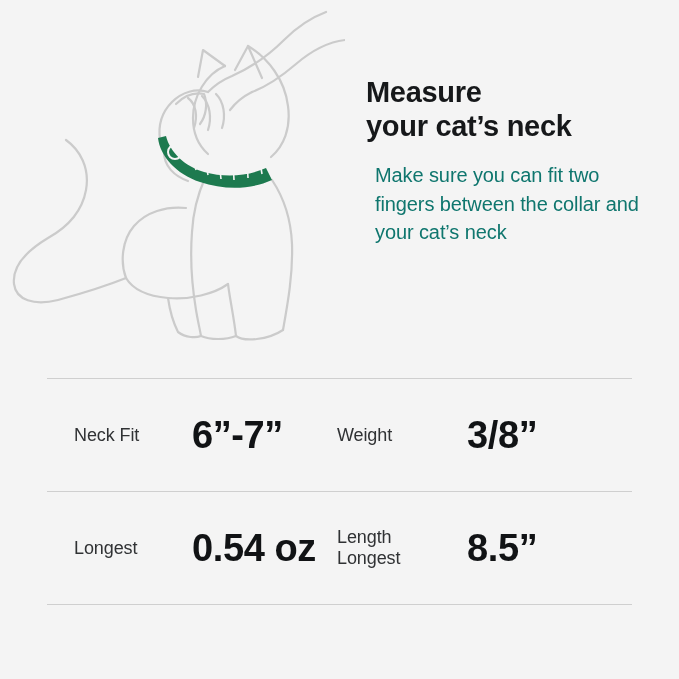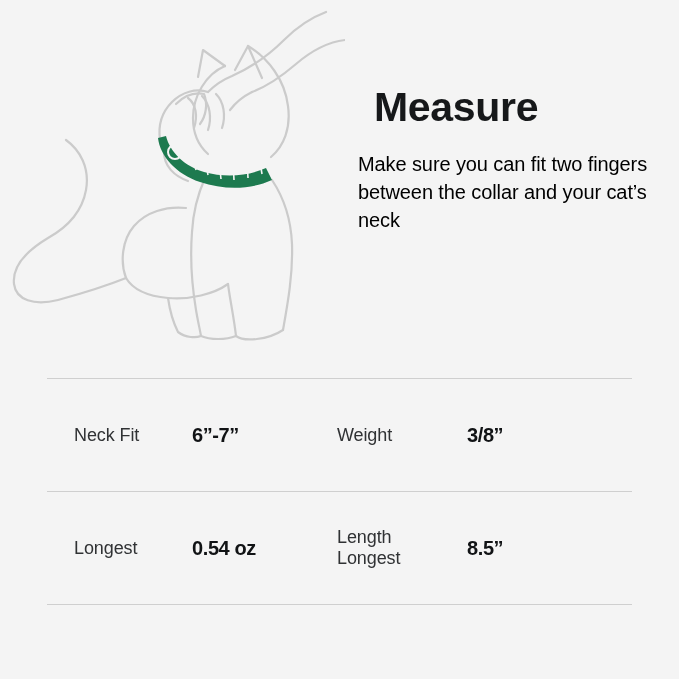--- a/index.html
+++ b/index.html
@@ -34,32 +34,32 @@
   }
 
   
   .copy-block {
     position: absolute;
     left: 358px;
     top: 68px;
     width: 300px;
   }
   .headline {
-    font-size: 41px;
+    font-size: 29px;
     line-height: 1.16;
     font-weight: bold;
     letter-spacing: -0.3px;
     color: #16181a;
-    margin: 16px;
+    margin: 8px;
   }
   .subcopy {
-    margin: 18px 0 0 0;
+    margin: 18px 0 0 17px;
     font-size: 20px;
     line-height: 1.42;
-    color: #000000;
+    color: #0f766e;
     letter-spacing: -0.1px;
   }
 
   
   .spec-table {
     position: absolute;
     left: 47px;
     top: 378px;
     width: 585px;
   }
@@ -77,21 +77,21 @@
     display: flex;
     align-items: center;
   }
   .cell-label {
     font-size: 18px;
     color: #303234;
     letter-spacing: -0.1px;
     line-height: 1.15;
   }
   .cell-value {
-    font-size: 20px;
+    font-size: 38px;
     font-weight: bold;
     color: #111315;
     letter-spacing: -0.4px;
   }
   .c1 { width: 145px; padding-left: 27px; box-sizing: border-box; }
   .c2 { width: 145px; }
   .c3 { width: 130px; }
   .c4 { width: 160px; text-align: right; }
   .two-line { line-height: 1.14; }
 </style>
@@ -149,20 +149,21 @@
         </g>
 
         <circle cx="175" cy="152" r="7" fill="none" stroke="#f4f4f4" stroke-width="2"></circle>
       </g>
     </svg>
   </div>
 
   <div class="copy-block">
     <h1 class="headline">
       <span>Measure</span><br>
+      <span>your cat’s neck</span>
     </h1>
     <p class="subcopy">Make sure you can fit two fingers between the collar and your cat’s neck</p>
   </div>
 
   <div class="spec-table">
     <div class="rule"></div>
 
     <div class="spec-row">
       <div class="cell c1">
         <span class="cell-label">Neck Fit</span>

